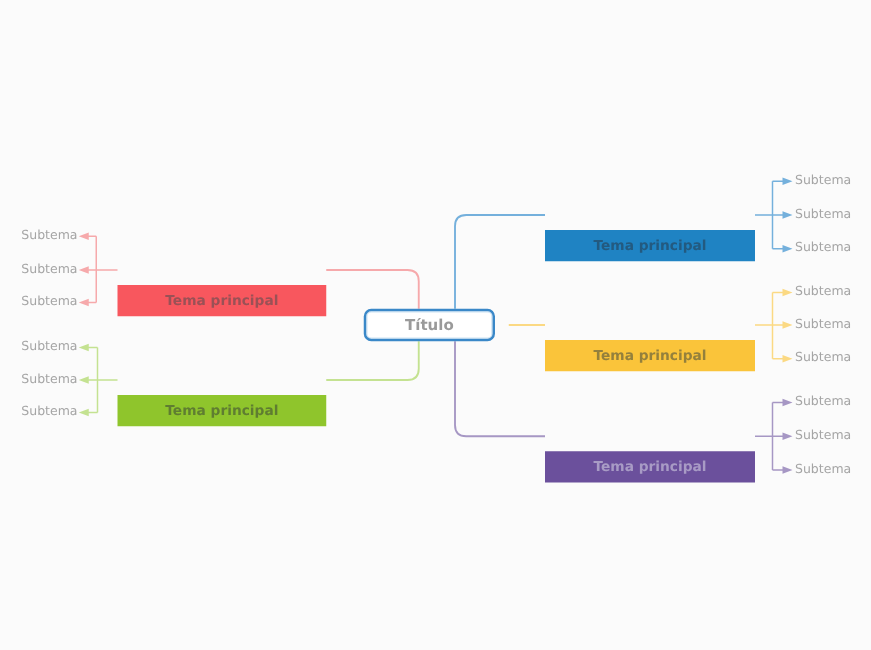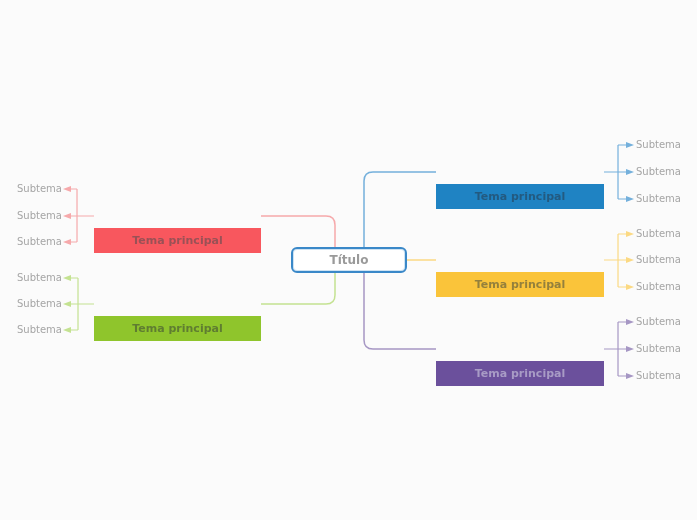--- a/index.html
+++ b/index.html
@@ -6,21 +6,21 @@
   #canvas{
     position:relative;width:697px;height:520px;overflow:hidden;
     font-family:"DejaVu Sans","Liberation Sans",sans-serif;
   }
   #connector-layer{position:absolute;left:0;top:0;width:697px;height:520px;}
   .topic{
     position:absolute;height:25px;line-height:25px;text-align:center;
     font-size:11px;font-weight:bold;cursor:pointer;margin-top:24px;
   }
   .root{
-    position:absolute;left:291px;top:247px;width:116px;height:26px;
+    position:absolute;left:291px;top:247px;width:105px;height:26px;
     box-sizing:border-box;border:2px solid #3a88c8;border-radius:6px;
     background:#fff;text-align:center;line-height:22px;font-size:12px;
     font-weight:bold;box-shadow:inset 0 0 0 1px rgba(185,215,238,.7);
     cursor:pointer;
   }
   .sub{
     position:absolute;width:60px;height:16px;line-height:16px;
     font-size:10px;cursor:pointer;
   }
   .sub.left{left:2px;text-align:right;}

